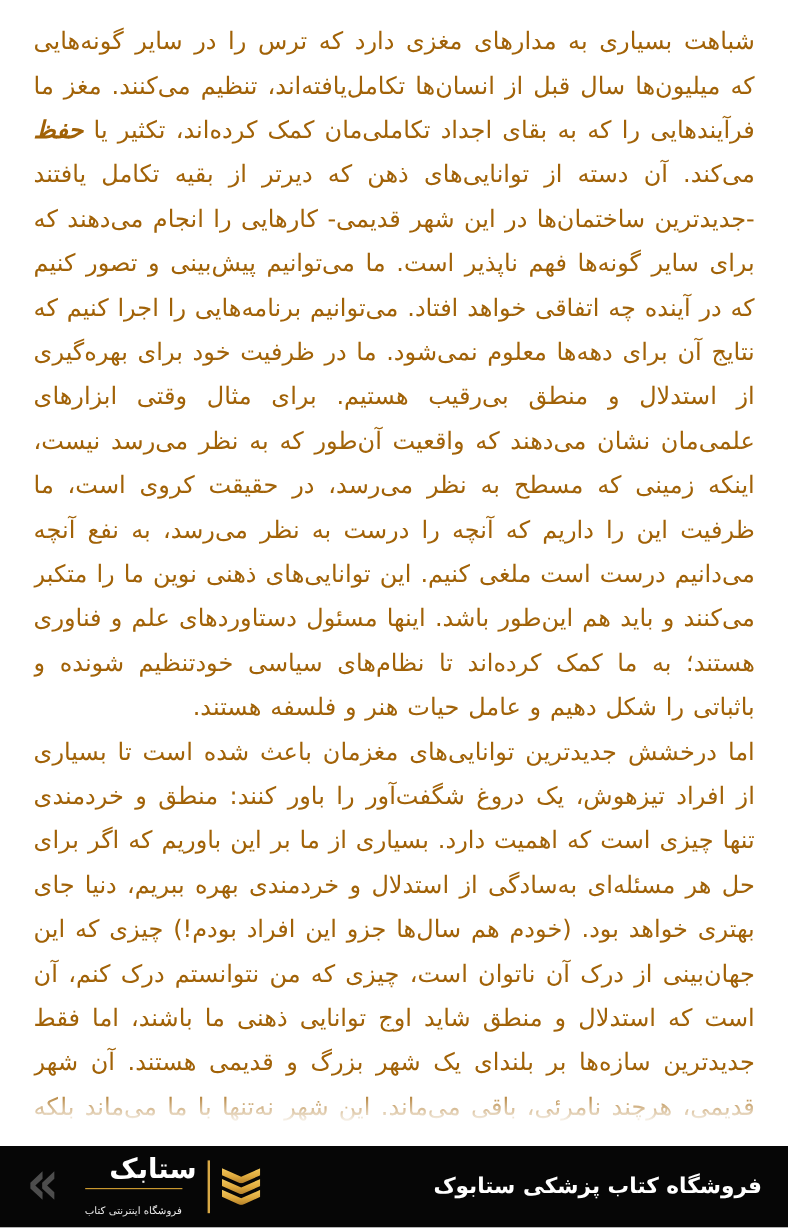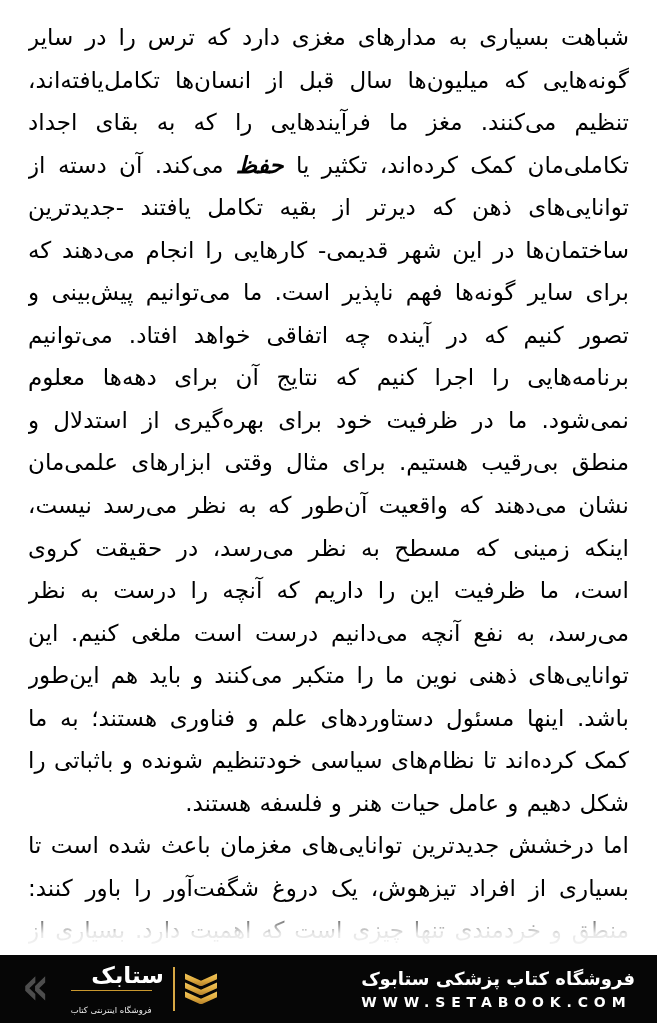--- a/index.html
+++ b/index.html
@@ -18,22 +18,22 @@
   
   .text-area {
     position: absolute;
     top: 16px;
     right: 28px;
     left: 28px;
     bottom: 74px;
     overflow: hidden;
     direction: rtl;
     text-align: justify;
-    color: #000000;
-    font-size: 23px;
+    color: #a16207;
+    font-size: 20px;
     line-height: 1.85;
     word-spacing: 1px;
   }
   .text-area p.para {
     margin: 0;
     padding: 0;
   }
   .text-area .em {
     font-weight: bold;
     font-style: italic;
@@ -164,16 +164,15 @@
     <div class="logo-divider"></div>
     <div class="logo-emblem">
       <i></i>
         <i></i>
         <i></i>
     </div>
   </div>
 
   <div class="footer-text">
     <div class="store-name">فروشگاه کتاب پزشکی ستابوک</div>
-    <div class="website">WWW.SETABOOK.COM</div>
   </div>
 
 </div>
 
 </body></html>

